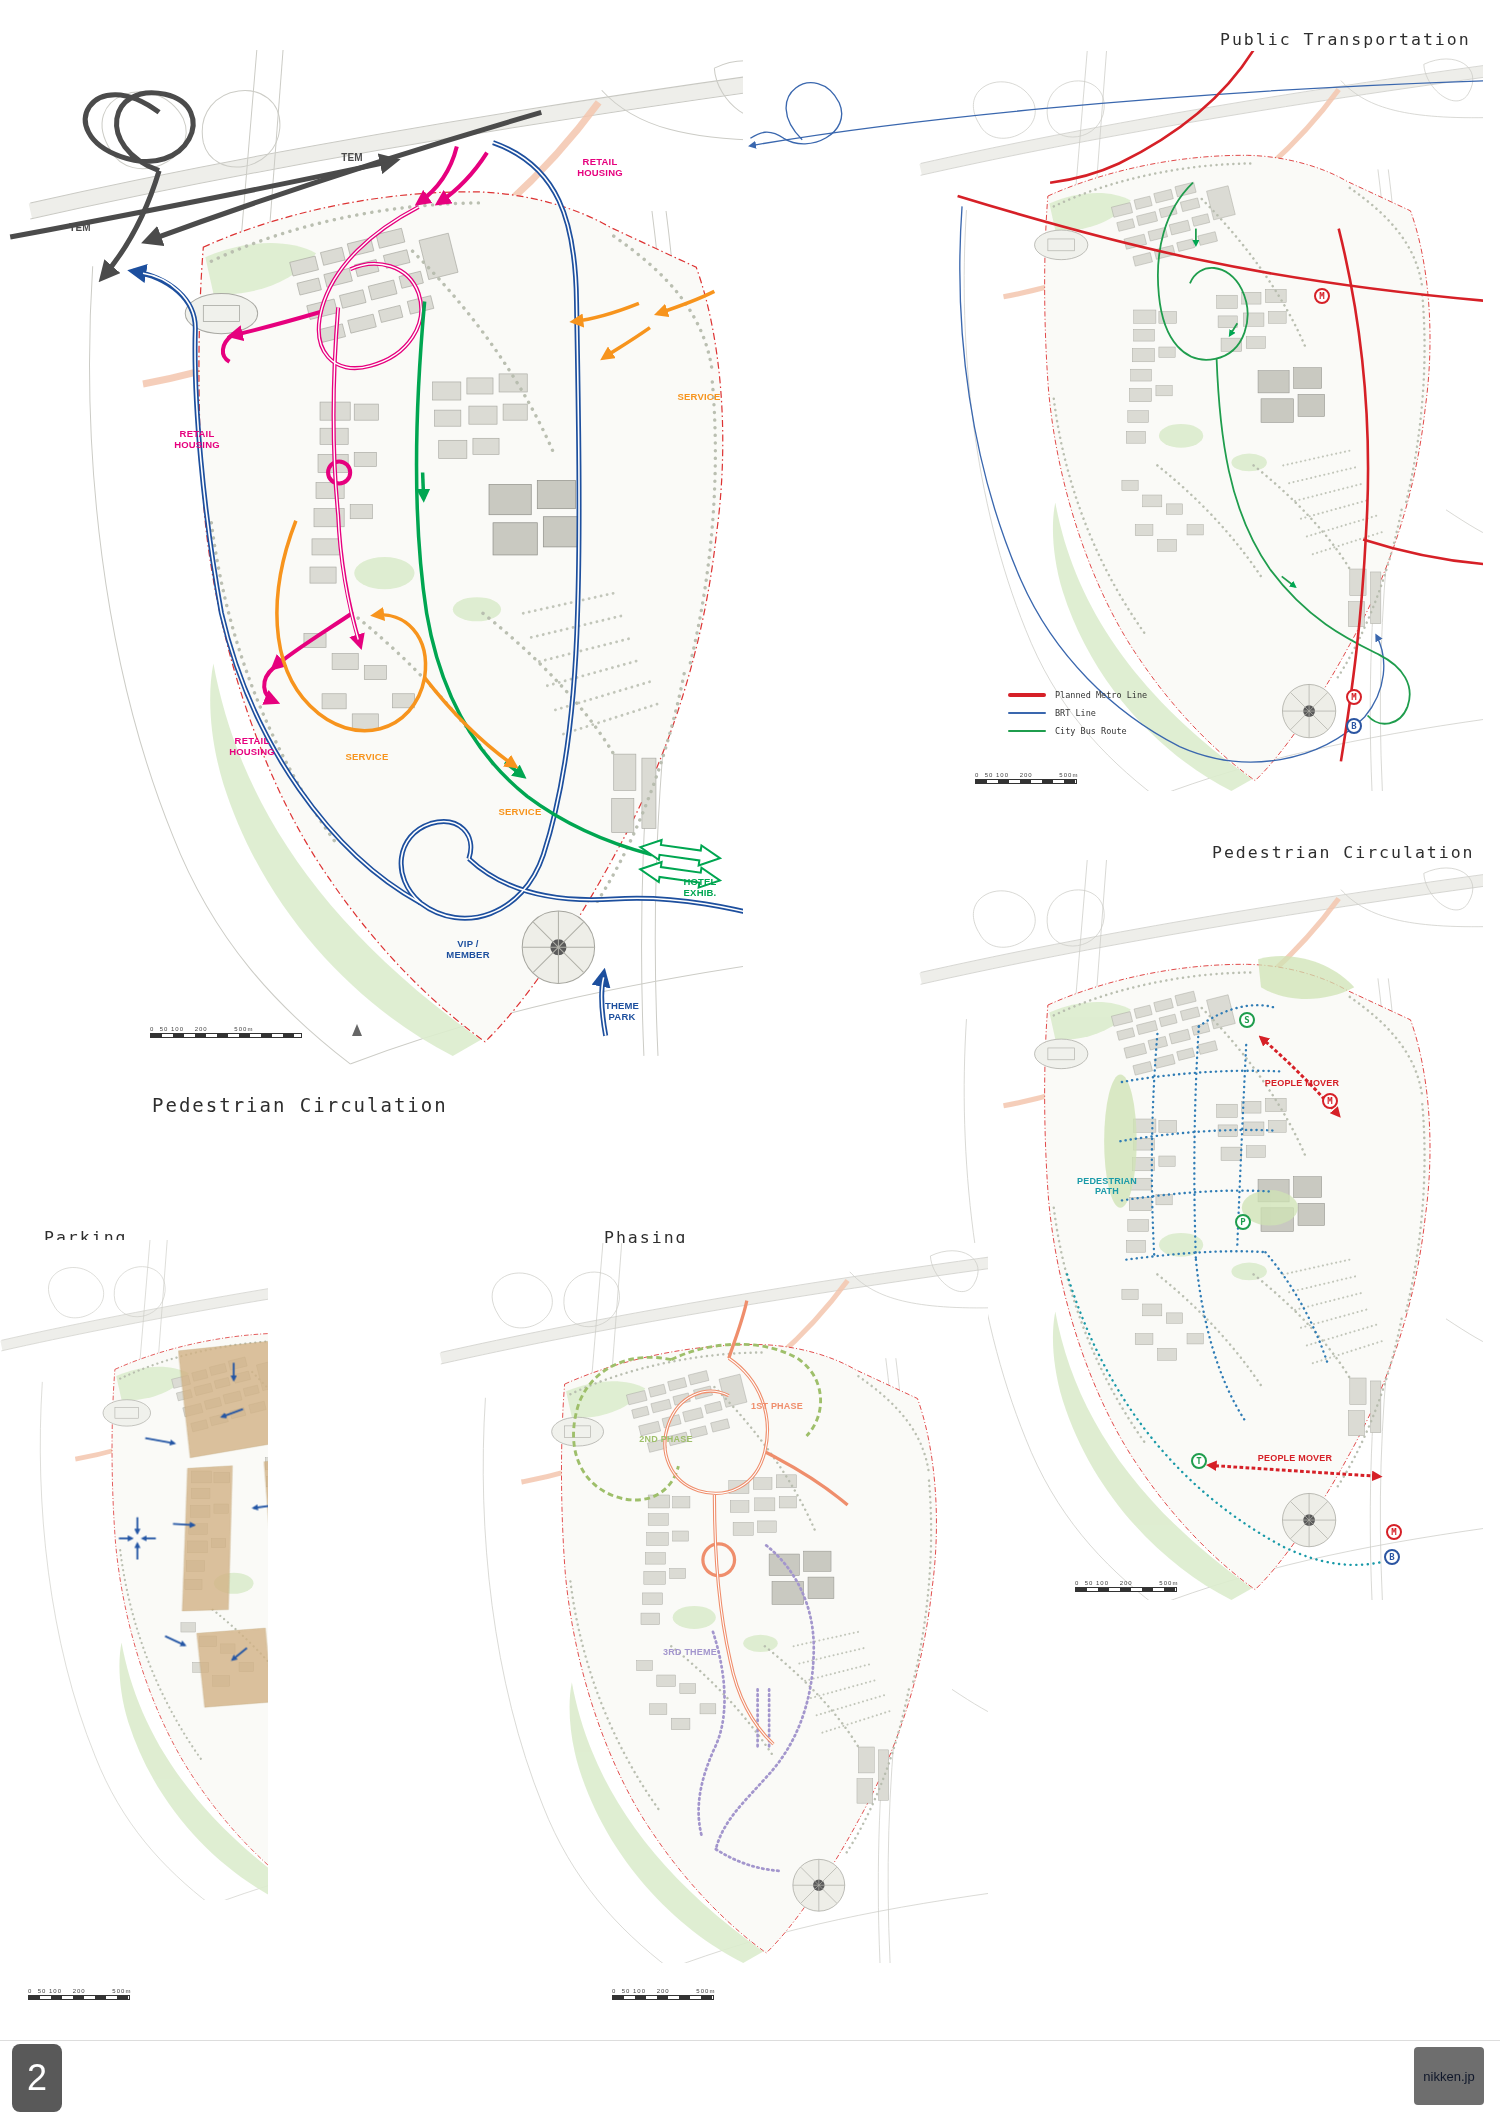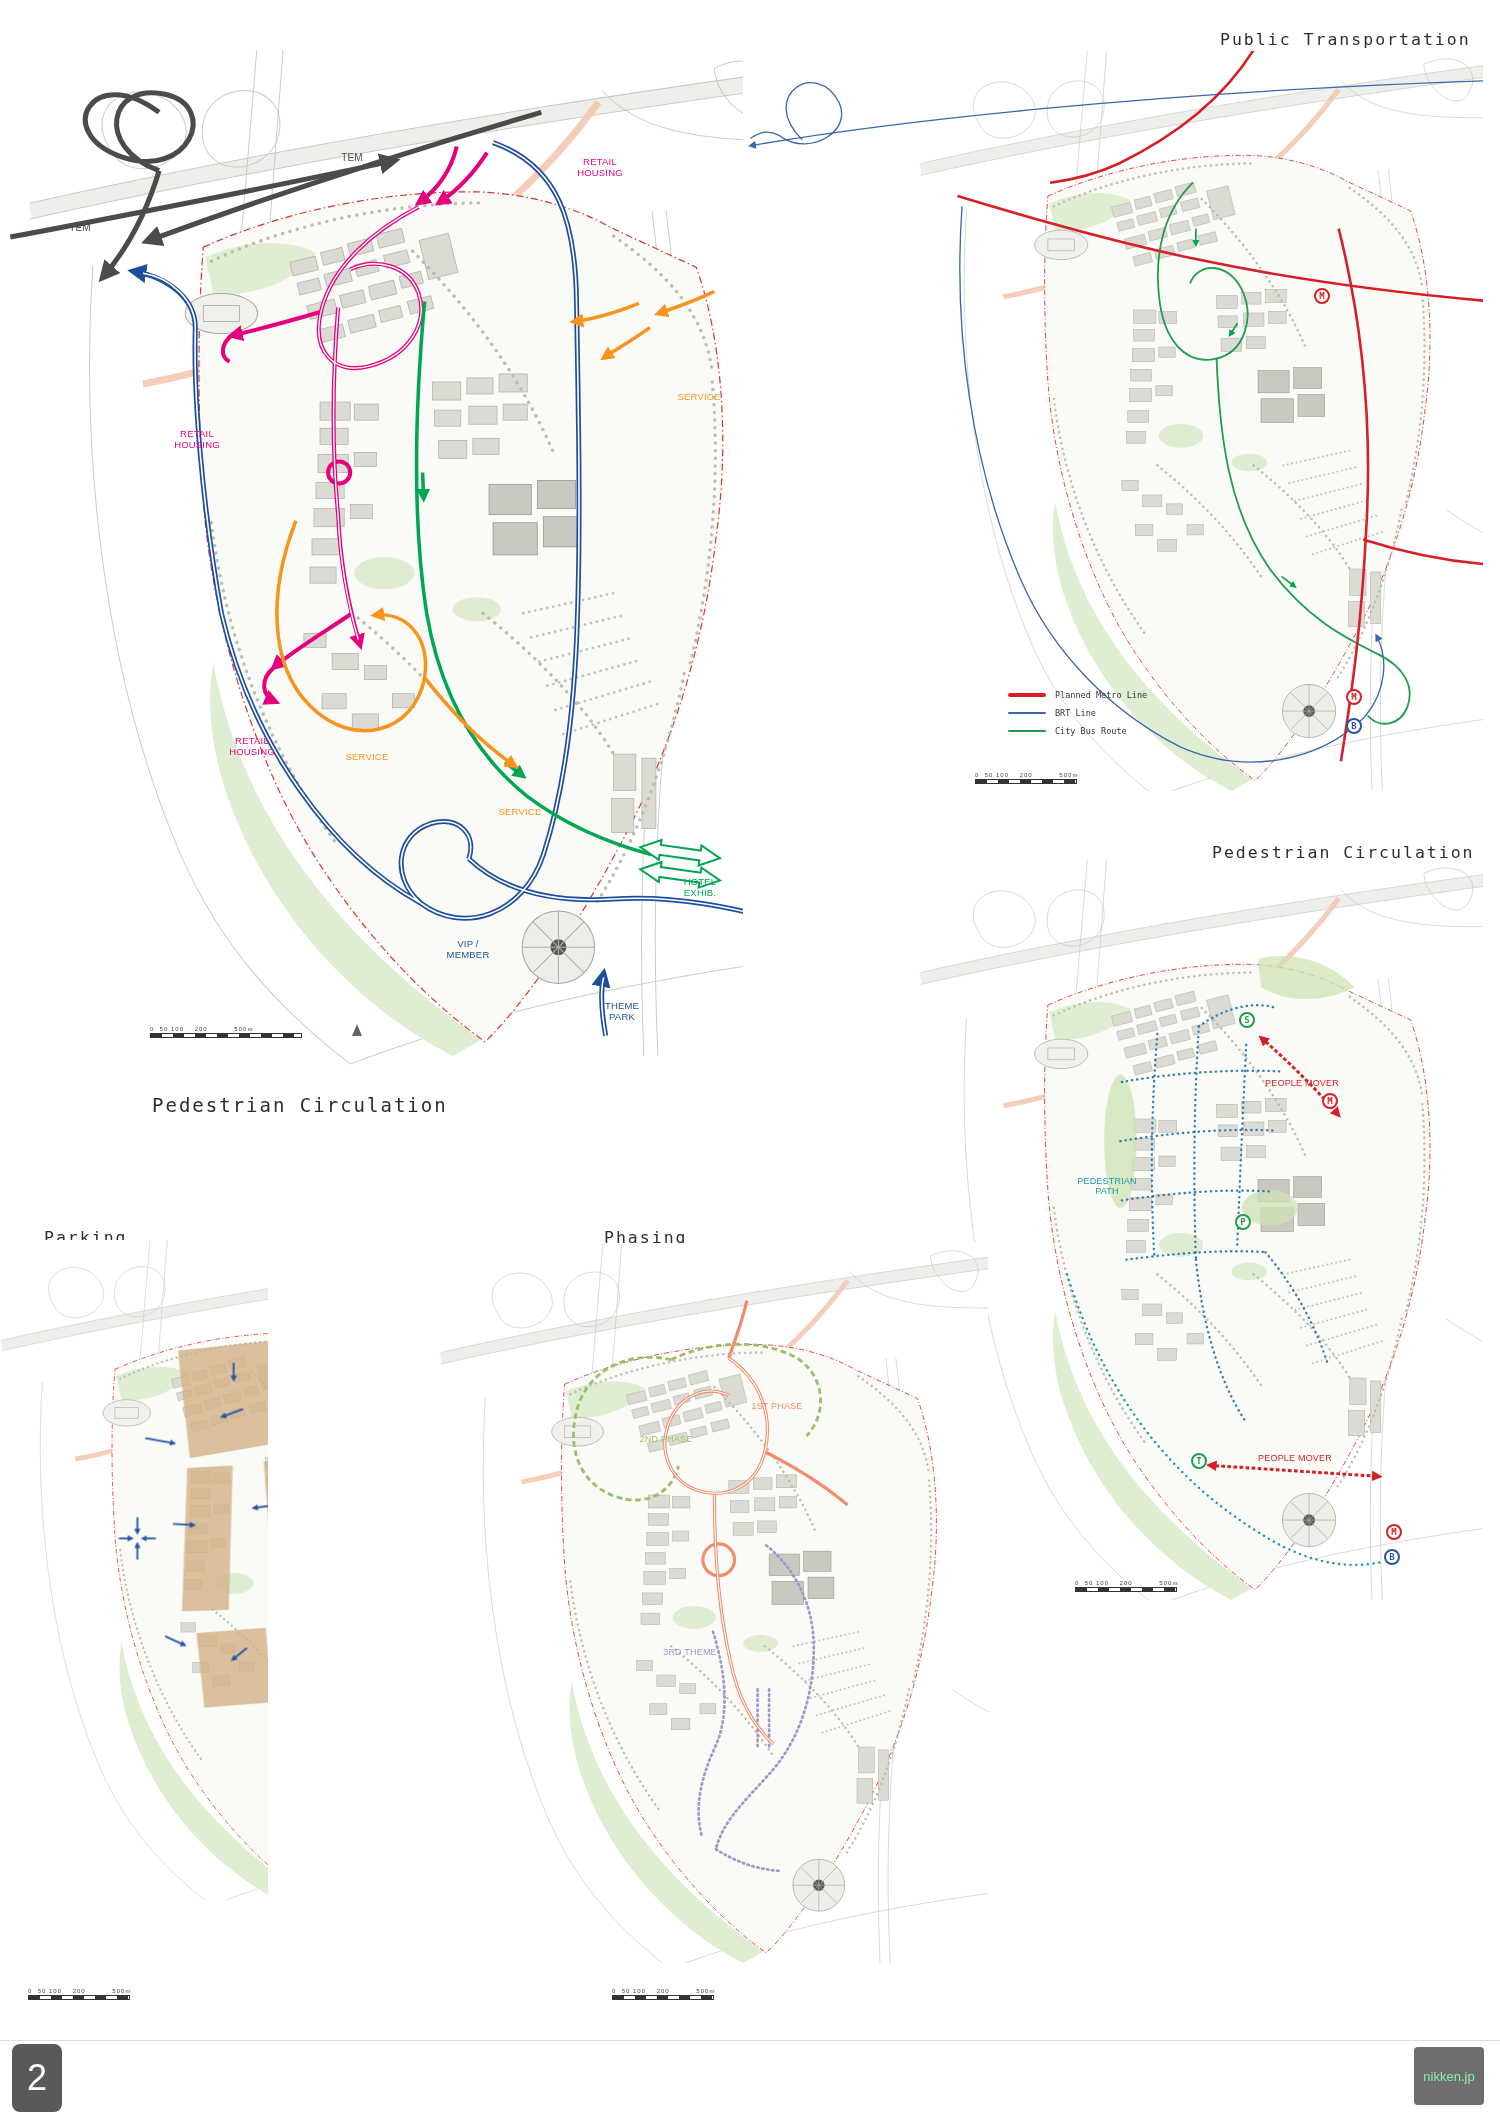--- a/index.html
+++ b/index.html
@@ -1,21 +1,21 @@
 <!DOCTYPE html>
 <html><head>
 <meta charset="utf-8">
 <style>
   html,body{margin:0;padding:0;background:#fff;}
   .page{position:relative;width:1500px;height:2121px;background:#fff;overflow:hidden;
         font-family:"Liberation Sans",sans-serif;}
   svg{position:absolute;}
   .map-title{position:absolute;font-family:"DejaVu Sans Mono",monospace;color:#2e2e2e;
              letter-spacing:2px;white-space:nowrap;}
-  .mlabel{position:absolute;transform:translate(-50%,-50%);font-weight:normal;font-size:9.5px;
+  .mlabel{position:absolute;transform:translate(-50%,-50%);font-weight:bold;font-size:9.5px;
           line-height:1.15;text-align:center;white-space:pre-line;letter-spacing:.2px;}
   .badge{position:absolute;transform:translate(-50%,-50%);width:16px;height:16px;border-radius:50%;
          background:#fff;display:flex;align-items:center;justify-content:center;
          font:bold 9px "DejaVu Sans Mono",monospace;box-sizing:border-box;}
   .badge.red{border:2px solid #d62027;color:#d62027;}
   .badge.blue{border:2px solid #2b55a2;color:#2b55a2;}
   .badge.green{border:2px solid #1f9d4d;color:#1f9d4d;}
   .scalebar{position:absolute;}
   .sb-nums{font-size:6px;color:#444;letter-spacing:1px;white-space:pre;margin-bottom:1px;}
   .sb-bar{height:3px;border:1px solid #333;background:repeating-linear-gradient(90deg,#333 0 11px,#fff 11px 22px);}
@@ -28,21 +28,21 @@
   .legend-line.metro{height:4px;background:#d62027;}
   .legend-line.brt{height:1.5px;background:#3a67ae;}
   .legend-line.bus{height:2.5px;background:#1f9d4d;}
   .footer{position:absolute;left:0;top:2040px;width:1500px;height:81px;border-top:1px solid #ddd;background:#fff;}
   .pagenum{position:absolute;left:12px;top:3px;width:50px;height:68px;background:#595959;border-radius:8px;
            color:#fff;font-size:36px;font-weight:300;display:flex;align-items:center;justify-content:center;}
   .f-title{position:absolute;left:0;right:0;top:5px;text-align:center;font-size:30px;font-weight:300;
            color:#1c1c1c;letter-spacing:1px;}
   .f-sub{position:absolute;left:0;right:0;top:44px;text-align:center;font-size:15px;color:#222;letter-spacing:.5px;}
   .brandbox{position:absolute;right:16px;top:6px;width:70px;height:58px;background:#6e6e6e;border-radius:4px;
-            color:#86efac;font-size:13px;display:flex;align-items:center;justify-content:center;}
+            color:#0f172a;font-size:13px;display:flex;align-items:center;justify-content:center;}
 </style>
 </head>
 <body>
 
 <div class="page">
 
 <svg width="0" height="0">
 <defs>
   <marker id="ah-dark" viewBox="0 0 10 10" refX="7" refY="5" markerWidth="4.2" markerHeight="4.2" orient="auto-start-reverse">
           <path d="M0,0L10,5L0,10z" fill="#4b4b4b"></path>

